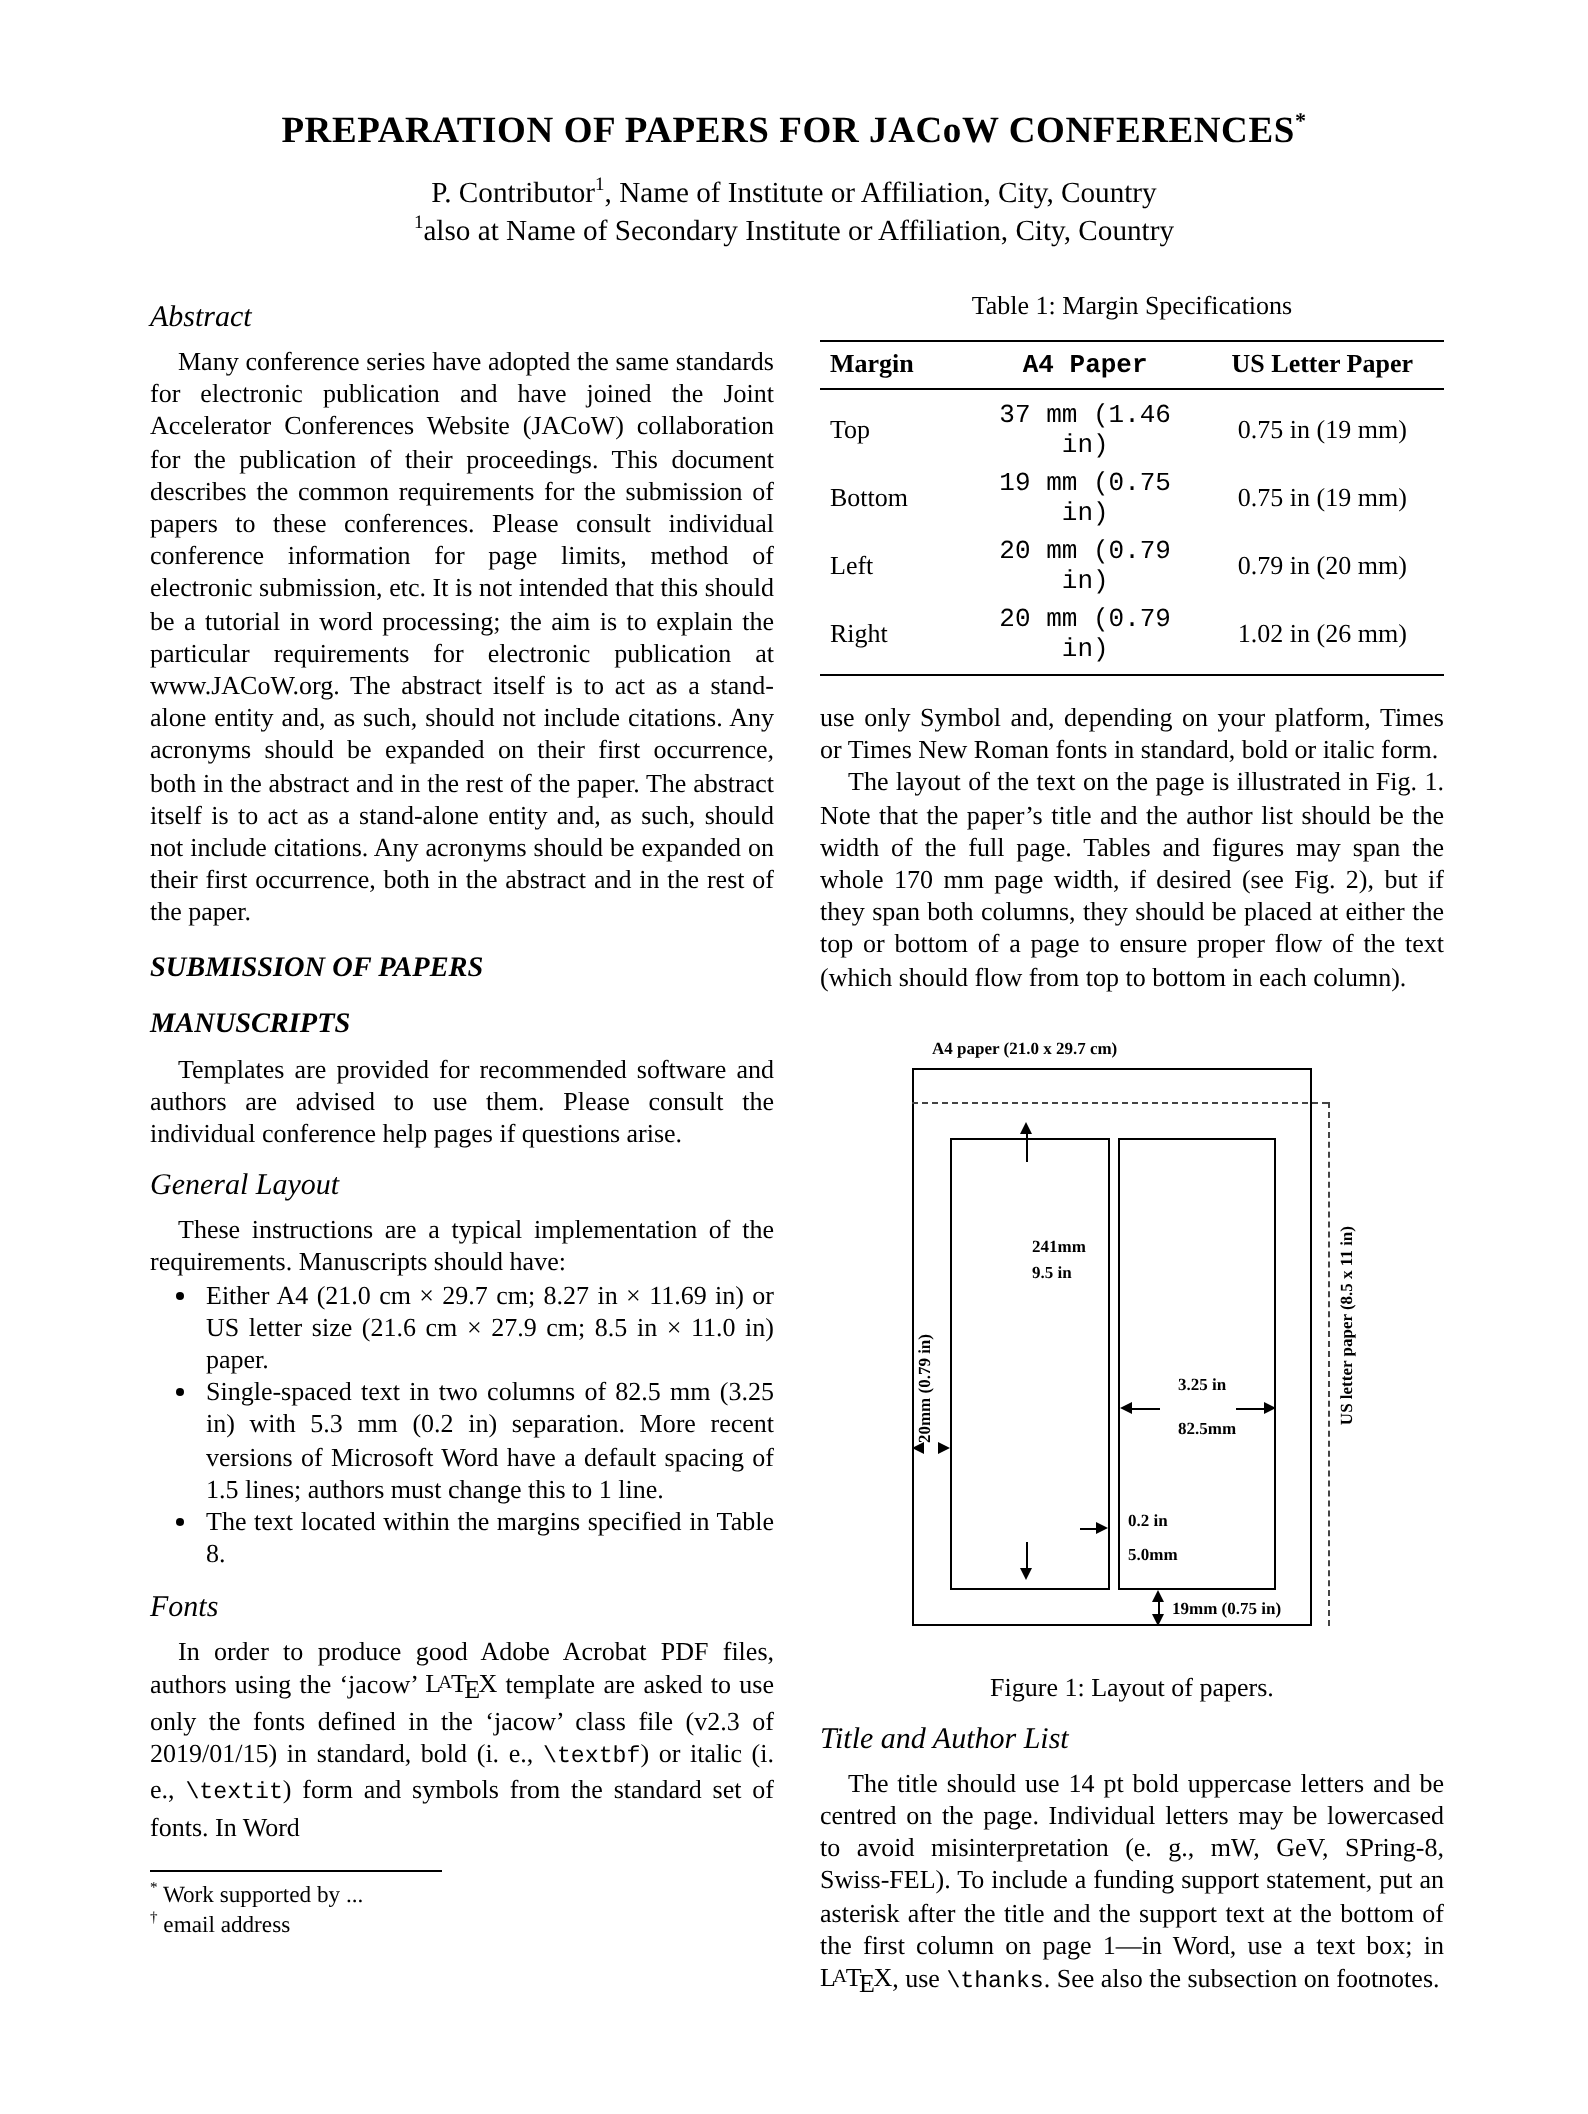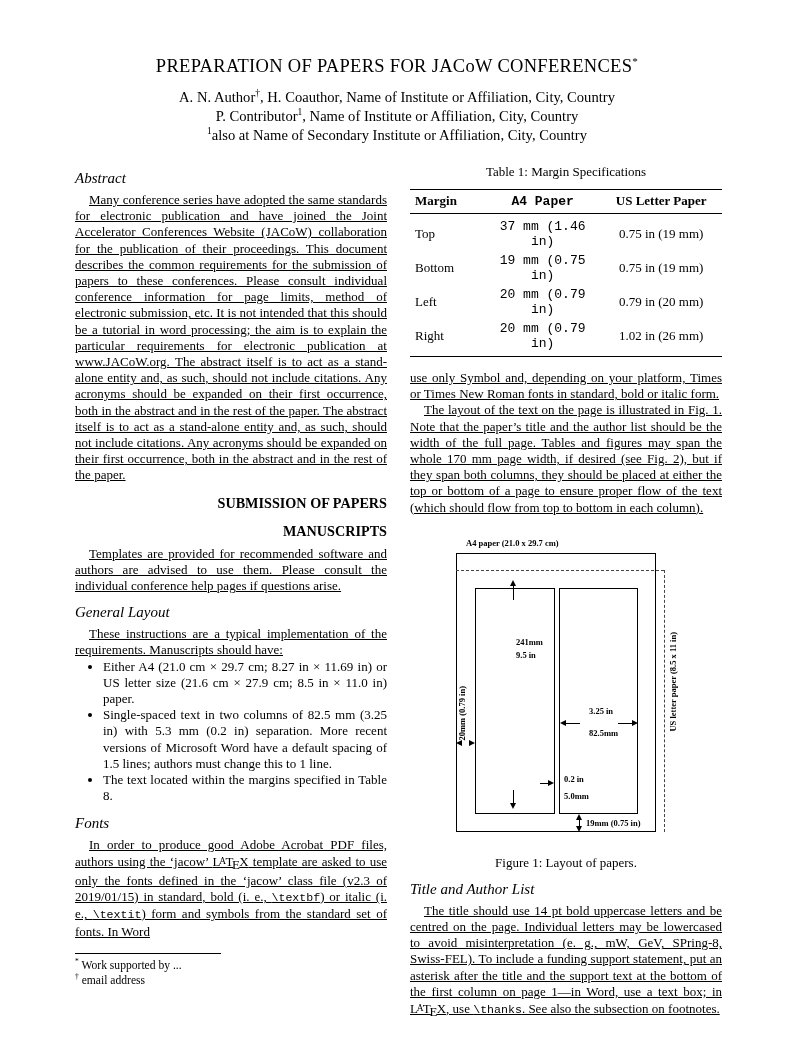--- a/index.html
+++ b/index.html
@@ -4,30 +4,30 @@
 <style>
   * { box-sizing: border-box; }
   html,body { margin:0; padding:0; background:#ffffff; }
   .page {
     position:relative; width:794px; height:1057px; background:#ffffff;
     color:#000; font-family:"Liberation Serif","DejaVu Serif",serif;
     overflow:hidden;
   }
   
   header { text-align:center; padding-top:56px; }
-  h1.title { font-size:18.5px; font-weight:normal; margin:0; letter-spacing:0.3px; }
+  h1.title { font-size:18.5px; font-weight:bold; margin:0; letter-spacing:0.3px; }
   h1.title sup { font-size:0.6em; }
   .authors { margin-top:11px; font-size:14.6px; line-height:19px; }
   sup { font-size:0.65em; vertical-align:super; line-height:0; }
   
   .cols { display:flex; margin:15px 72px 0 75px; gap:23px; }
   .col { width:312px; flex:0 0 312px; }
-  p { font-size:13px; line-height:16.2px; text-align:justify; margin:0;text-decoration:underline; }
+  p { font-size:13px; line-height:16.2px; text-align:justify; margin:0; }
   p.indent { text-indent:14px; }
-  h2.sec { font-size:14.2px; font-weight:bold; text-align:right; margin:11px 0 6px; }
+  h2.sec { font-size:14.2px; font-weight:bold; text-align:left; margin:11px 0 6px;font-style:italic; }
   h3.sub { font-size:15px; font-style:italic; font-weight:normal; margin:10px 0 5px; }
   ul.blt { margin:0; padding-left:28px; }
   ul.blt li { font-size:13px; line-height:16.2px; text-align:justify; }
   code.tex { font-family:"Liberation Mono","DejaVu Sans Mono",monospace; font-size:11.6px; }
   
   .latex .lx-a { font-size:0.72em; vertical-align:0.26em; margin-left:-0.14em; margin-right:-0.06em; }
   .latex .lx-e { vertical-align:-0.2em; margin-left:-0.1em; margin-right:-0.06em; }
   
   .footnotes { margin-top:13px; font-size:11.6px; line-height:15px; }
   .fn-rule { width:146px; border-top:1px solid #000; margin-bottom:4px; }
@@ -62,21 +62,20 @@
   .ta-heading { margin-top:17px; }
 </style>
 </head>
 <body>
 
 <div class="page">
 
   <header>
     <h1 class="title"><span>PREPARATION OF PAPERS FOR JACoW CONFERENCES</span><sup>*</sup></h1>
     <div class="authors">
-      <div><span>A. N. Author</span><sup>†</sup><span>, H. Coauthor, Name of Institute or Affiliation, City, Country</span></div>
       <div><span>P. Contributor</span><sup>1</sup><span>, Name of Institute or Affiliation, City, Country</span></div>
       <div><span></span><sup>1</sup><span>also at Name of Secondary Institute or Affiliation, City, Country</span></div>
     </div>
   </header>
 
   <div class="cols">
 
     <div class="col">
       <h3 class="sub">Abstract</h3>
       <p class="indent">Many conference series have adopted the same standards for electronic publication and have joined the Joint Accelerator Conferences Website (JACoW) collaboration for the publication of their proceedings. This document describes the common requirements for the submission of papers to these conferences. Please consult individual conference information for page limits, method of electronic submission, etc. It is not intended that this should be a tutorial in word processing; the aim is to explain the particular requirements for electronic publication at www.JACoW.org. The abstract itself is to act as a stand-alone entity and, as such, should not include citations. Any acronyms should be expanded on their first occurrence, both in the abstract and in the rest of the paper. The abstract itself is to act as a stand-alone entity and, as such, should not include citations. Any acronyms should be expanded on their first occurrence, both in the abstract and in the rest of the paper.</p>

